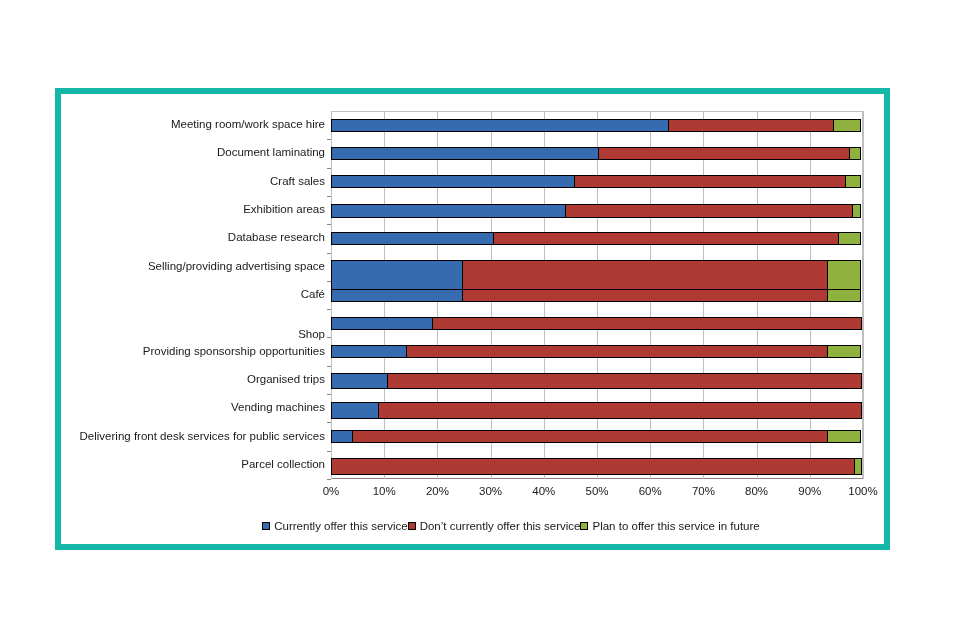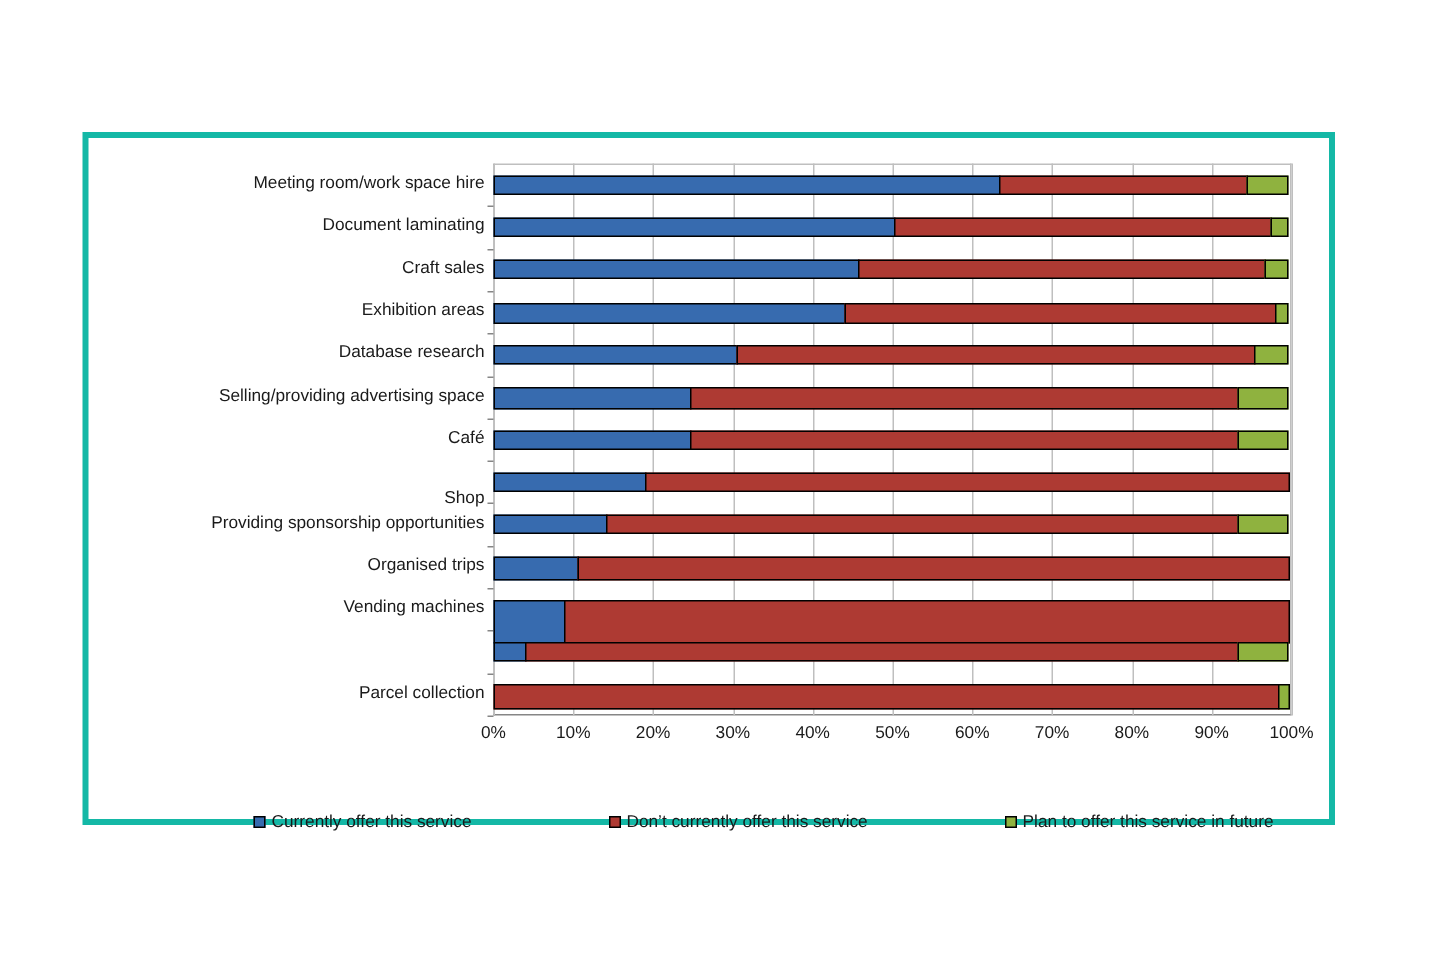--- a/index.html
+++ b/index.html
@@ -6,21 +6,21 @@
   html, body {
     margin: 0; padding: 0;
     width: 960px; height: 640px;
     background: #ffffff;
     font-family: "Liberation Sans", sans-serif;
   }
   #chart-frame {
     position: absolute;
     left: 55px; top: 88px;
     width: 835px; height: 462px;
-    border: 4px solid #14b8a6;
+    border: 6px solid #14b8a6;
     background: #ffffff;
   }
   #plot-wrap {
     position: absolute;
     left: 270px; top: 17px;
     width: 532px; height: 368px;
   }
   #plot-area {
     position: absolute;
     left: 0; top: 0;
@@ -83,23 +83,22 @@
     text-align: center;
     font-size: 11.5px;
     font-weight: bold;
     color: #111111;
   }
   #legend {
     position: absolute;
     left: 110px; top: 426px;
     width: 680px;
     display: flex;
-    justify-content: space-between;
+    justify-content: center;
     align-items: center;
-    margin-top: 24px;
   }
   .legend-item {
     display: flex;
     align-items: center;
     font-size: 11.5px;
     color: #1a1a1a;
     white-space: nowrap;
   }
   .legend-swatch {
     width: 8px; height: 8px;
@@ -166,21 +165,21 @@
         </div>
         <div class="row" style="top: 120.885px; height: 13px;">
           <div class="cat-label" style="top: 0.5px;">Database research</div>
           <div class="tickmark" style="top: 20.6538px;"></div>
           <div class="bar">
             <div class="seg" style="width: 162.792px; background: rgb(55, 107, 175);"></div>
             <div class="seg" style="width: 346.332px; background: rgb(174, 58, 51);"></div>
             <div class="seg" style="width: 22.876px; background: rgb(143, 178, 63);"></div>
           </div>
         </div>
-        <div class="row" style="top: 149.192px; height: 15px;">
+        <div class="row" style="top: 149.192px; height: 30px;">
           <div class="cat-label" style="top: 0.5px;">Selling/providing advertising space</div>
           <div class="tickmark" style="top: 20.6538px;"></div>
           <div class="bar">
             <div class="seg" style="width: 131.936px; background: rgb(55, 107, 175);"></div>
             <div class="seg" style="width: 366.016px; background: rgb(174, 58, 51);"></div>
             <div class="seg" style="width: 34.048px; background: rgb(143, 178, 63);"></div>
           </div>
         </div>
         <div class="row" style="top: 177.5px; height: 13px;">
           <div class="cat-label" style="top: 0.5px;">Café</div>
@@ -209,29 +208,30 @@
           </div>
         </div>
         <div class="row" style="top: 262.423px; height: 16px;">
           <div class="cat-label" style="top: 0.5px;">Organised trips</div>
           <div class="tickmark" style="top: 20.6538px;"></div>
           <div class="bar">
             <div class="seg" style="width: 56.924px; background: rgb(55, 107, 175);"></div>
             <div class="seg" style="width: 475.076px; background: rgb(174, 58, 51);"></div>
           </div>
         </div>
-        <div class="row" style="top: 290.731px; height: 29px;">
+        <div class="row" style="top: 290.731px; height: 17px;">
           <div class="cat-label" style="top: 0.5px;">Vending machines</div>
           <div class="tickmark" style="top: 20.6538px;"></div>
           <div class="bar">
             <div class="seg" style="width: 47.88px; background: rgb(55, 107, 175);"></div>
             <div class="seg" style="width: 484.12px; background: rgb(174, 58, 51);"></div>
           </div>
         </div>
         <div class="row" style="top: 319.038px; height: 13px;">
+          <div class="cat-label" style="top: 0.5px;">Delivering front desk services for public services</div>
           <div class="tickmark" style="top: 20.6538px;"></div>
           <div class="bar">
             <div class="seg" style="width: 21.812px; background: rgb(55, 107, 175);"></div>
             <div class="seg" style="width: 476.14px; background: rgb(174, 58, 51);"></div>
             <div class="seg" style="width: 34.048px; background: rgb(143, 178, 63);"></div>
           </div>
         </div>
         <div class="row" style="top: 347.346px; height: 17px;">
           <div class="cat-label" style="top: 0.5px;">Parcel collection</div>
           <div class="tickmark" style="top: 20.6538px;"></div>

